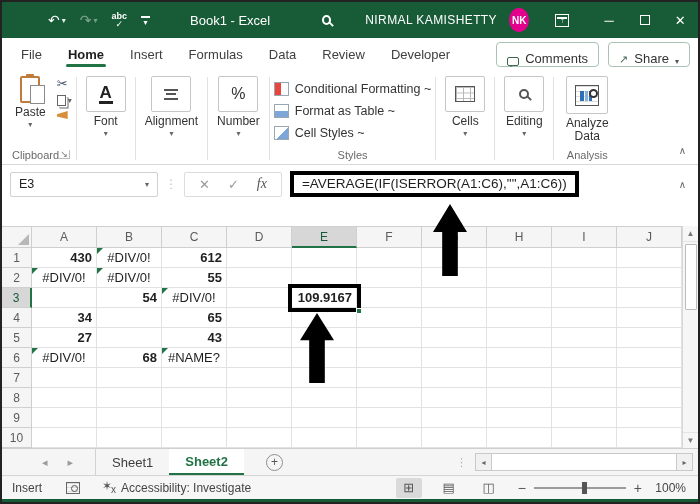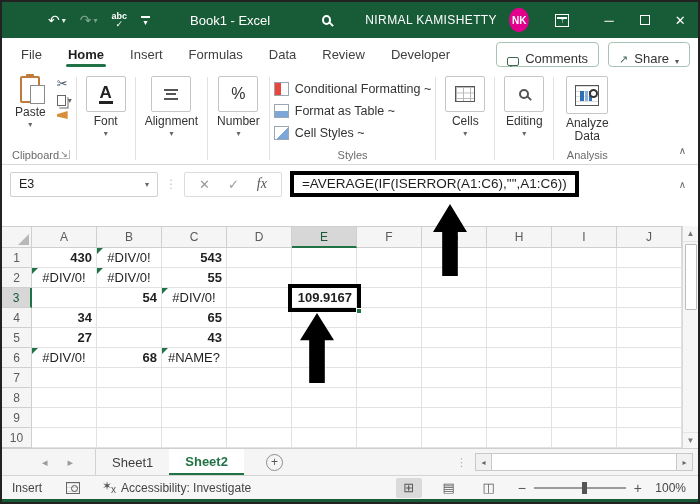--- a/index.html
+++ b/index.html
@@ -390,21 +390,21 @@
         <div class="grow">
           <div class="rowhdr">1</div>
           <div class="cell a-right">
             <span>430</span>
           </div>
           <div class="cell a-center">
             <span class="tri"></span>
             <span>#DIV/0!</span>
           </div>
           <div class="cell a-right">
-            <span>543</span>
+            <span>612</span>
           </div>
           <div class="cell"></div>
           <div class="cell"></div>
           <div class="cell"></div>
           <div class="cell"></div>
           <div class="cell"></div>
           <div class="cell"></div>
           <div class="cell"></div>
         </div>
         <div class="grow">

